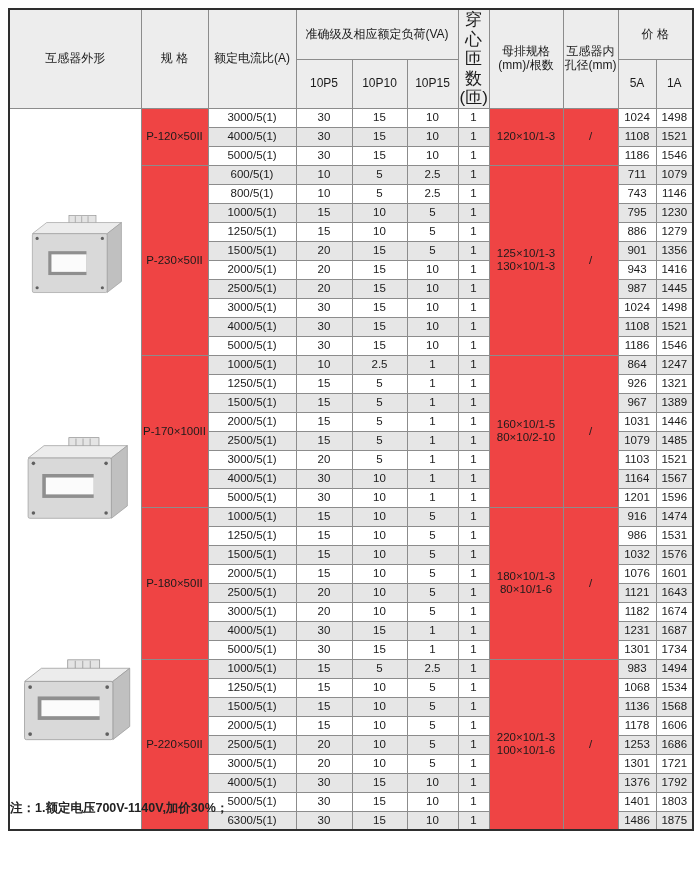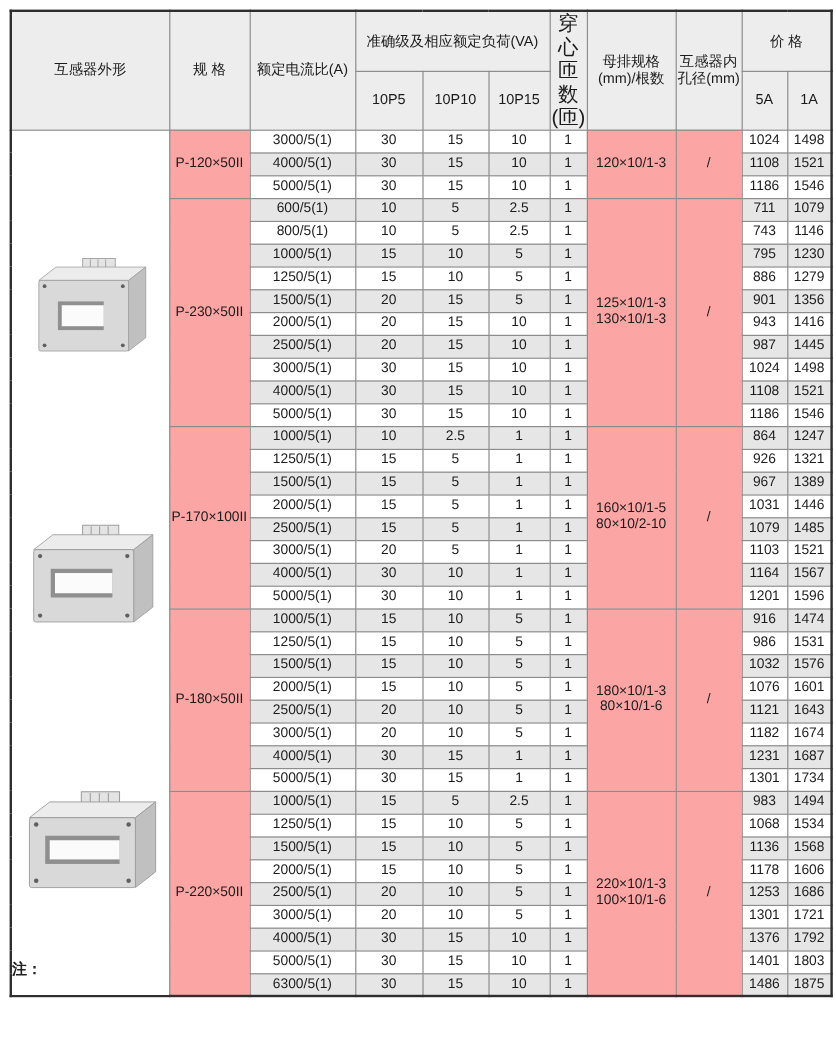--- a/index.html
+++ b/index.html
@@ -21,21 +21,21 @@
   }
   .spec thead th { background: #ededed; font-weight: normal; font-size: 12px; margin-top: 16px; }
   .spec thead tr:first-child { height: 27px; }
   .spec thead tr:last-child  { height: 26px; }
   .spec thead { border-bottom: 1px solid #5a5a5a; }
   .spec tbody td { font-size: 11.5px; height: 19px; }
   .pre { white-space: pre-line; }
   .stripe { background: #e6e6e6; }
   .appearance-cell { position: relative; background: #fff; }
   .appearance-cell svg { position: absolute; }
-  .spec-cell, .busbar-cell, .bore-cell { background: #fca5a5; font-size: 11.5px; }
+  .spec-cell, .busbar-cell, .bore-cell { background: #ef4444; font-size: 11.5px; }
 
   .notes { position: absolute; left: 10px; top: 799px; font-size: 12.5px;
            font-weight: bold; color: #222; }
   .note-line { line-height: 19.5px; margin-left: 27px; }
   .note-first { margin-left: 0; display: flex; }
 </style>
 </head>
 <body>
 
 <div class="page">
@@ -485,16 +485,17 @@
           <td class="num stripe">1</td>
           <td class="num stripe">1486</td>
           <td class="num stripe">1875</td>
         </tr>
       </tbody>
   </table>
 
   <div class="notes">
     <div class="note-line note-first">
       <span>注：</span>
+      <span>1.额定电压700V-1140V,加价30%；</span>
     </div>
   </div>
 
 </div>
 
 </body></html>

